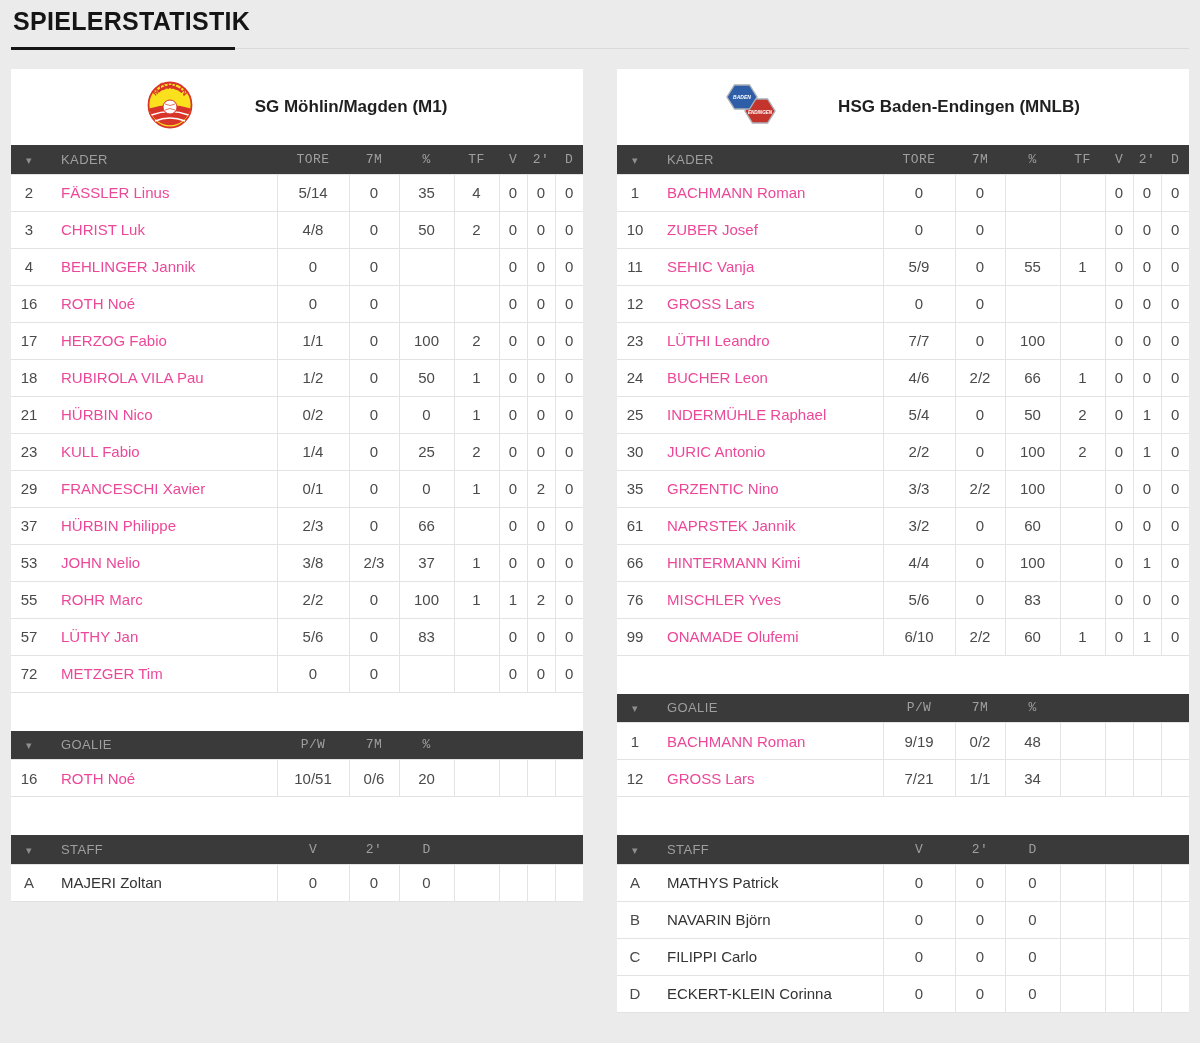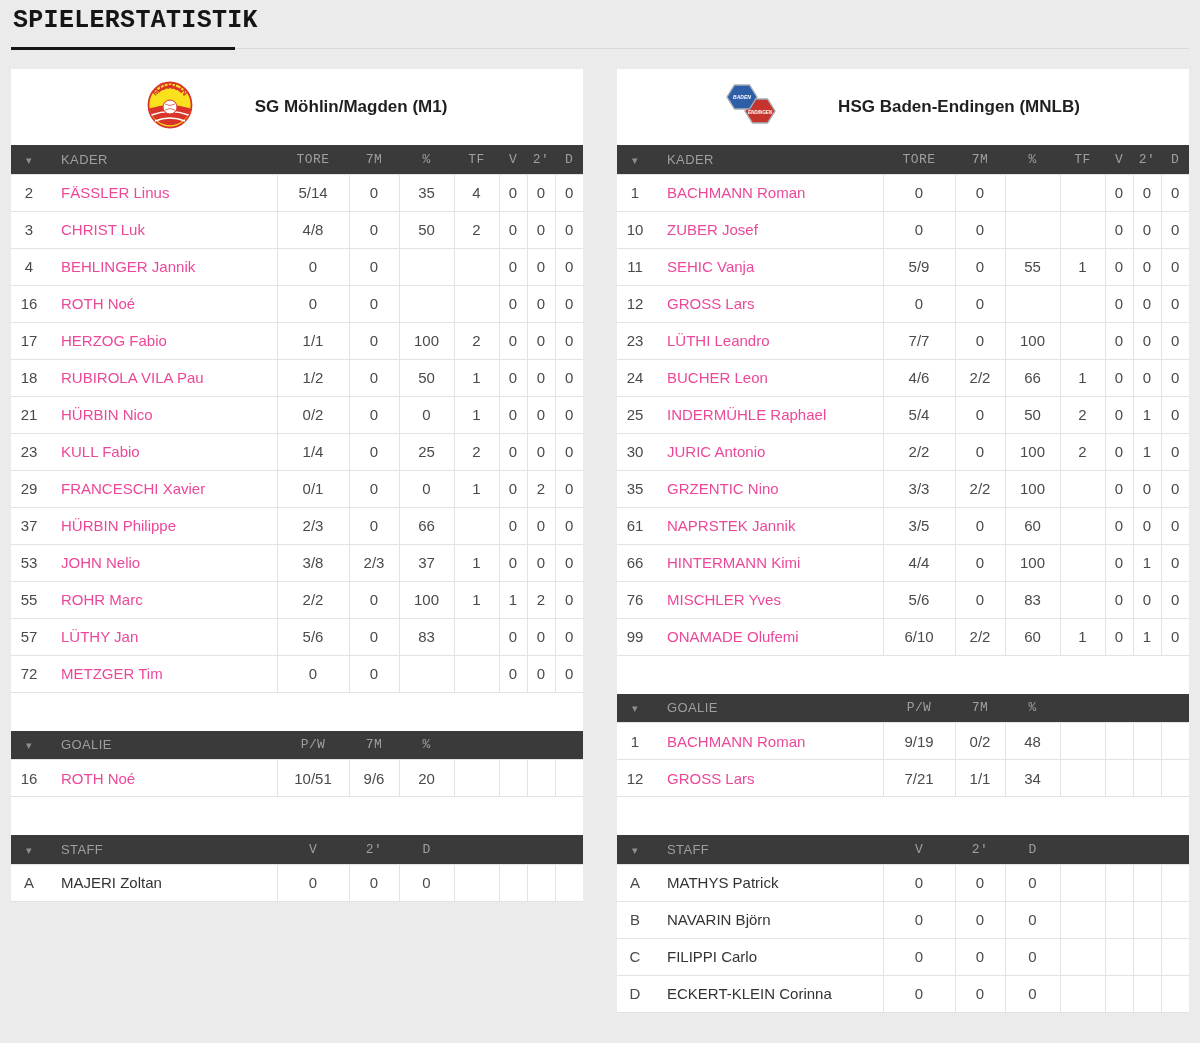--- a/index.html
+++ b/index.html
@@ -6,21 +6,21 @@
   html,body { margin:0; padding:0; }
   body {
     width:1200px; height:1043px;
     background:#ebebeb;
     font-family:"Liberation Sans", sans-serif;
     padding:6px 11px 0 11px;
     overflow:hidden;
   }
   .page-title {
     font-size:25px; line-height:30px; font-weight:700;
-    color:#151515; letter-spacing:0.3px; margin-left:2px;font-family:Liberation Mono, monospace;
+    color:#151515; letter-spacing:0.3px; margin-left:2px;
   }
   .title-rule { position:relative; height:1px; background:#d9d9d9; margin-top:12px; }
   .title-rule .accent { position:absolute; left:0; top:-1px; width:224px; height:3px; background:#151515; }
 
   .cards { display:flex; gap:34px; margin-top:20px; align-items:flex-start; }
   .card { width:572px; background:#ffffff; }
 
   .team-header { height:76px; display:flex; align-items:center; justify-content:center; gap:16px; }
   .team-name { font-size:17px; font-weight:700; color:#1f1f1f;margin-left:46px; }
 
@@ -279,21 +279,21 @@
             <th class="stat">%</th>
             <th class="stat"></th>
             <th class="stat"></th>
             <th class="stat"></th>
             <th class="stat"></th>
           </tr>
           <tr>
             <td class="num">16</td>
             <td class="name">ROTH Noé</td>
             <td class="stat">10/51</td>
-            <td class="stat">9/6</td>
+            <td class="stat">0/6</td>
             <td class="stat">20</td>
             <td class="stat"></td>
             <td class="stat"></td>
             <td class="stat"></td>
             <td class="stat"></td>
           </tr>
         </tbody>
       </table>
     <div class="section-gap"></div>
     <table class="stat-table staff-table">
@@ -466,21 +466,21 @@
             <td class="stat">2/2</td>
             <td class="stat">100</td>
             <td class="stat"></td>
             <td class="stat">0</td>
             <td class="stat">0</td>
             <td class="stat">0</td>
           </tr>
           <tr>
             <td class="num">61</td>
             <td class="name">NAPRSTEK Jannik</td>
-            <td class="stat">3/5</td>
+            <td class="stat">3/2</td>
             <td class="stat">0</td>
             <td class="stat">60</td>
             <td class="stat"></td>
             <td class="stat">0</td>
             <td class="stat">0</td>
             <td class="stat">0</td>
           </tr>
           <tr>
             <td class="num">66</td>
             <td class="name">HINTERMANN Kimi</td>

